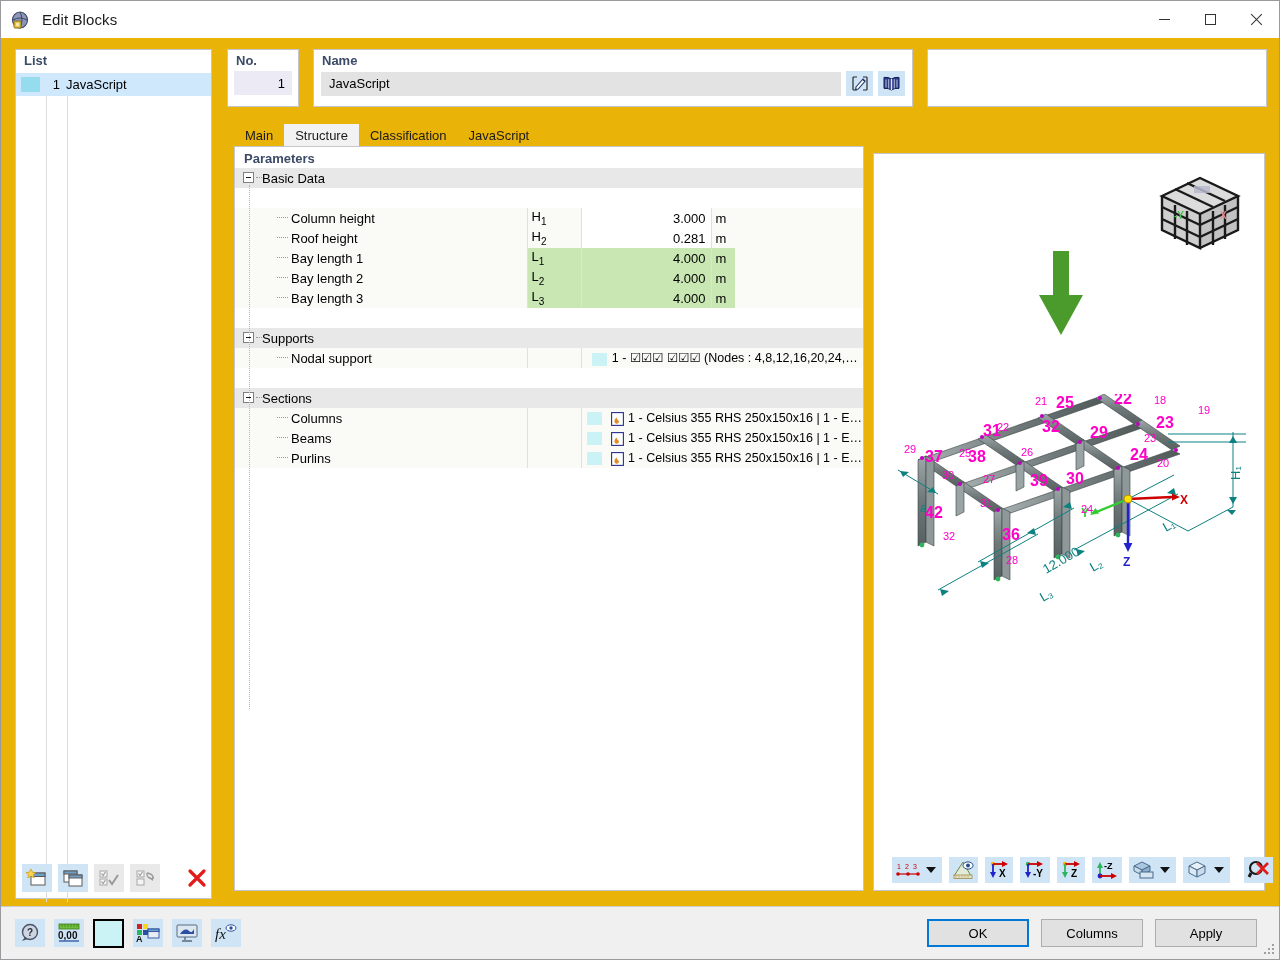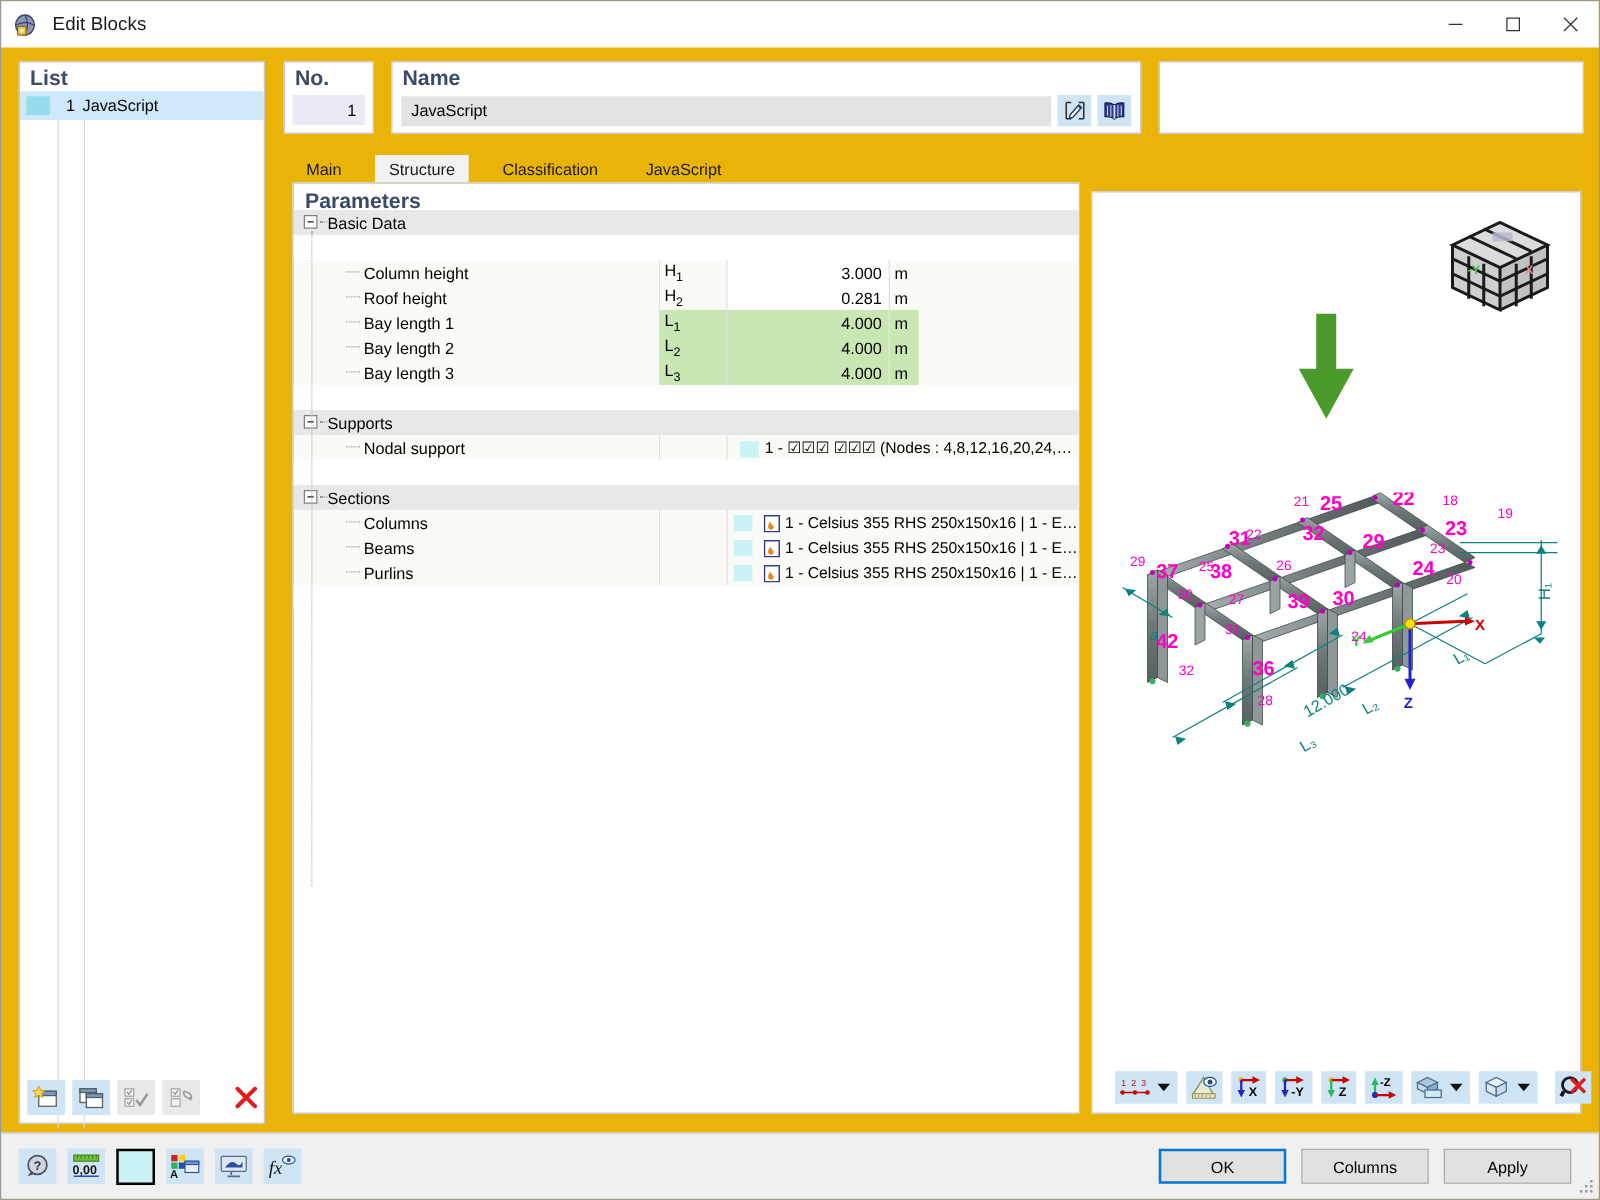--- a/index.html
+++ b/index.html
@@ -38,21 +38,21 @@
   }
   .glyph-min { display:block; width: 11px; height: 1px; background: #333; }
   .glyph-max { display:block; width: 11px; height: 11px; border: 1px solid #333; box-sizing: border-box;}
   .glyph-close { position: relative; width: 13px; height: 13px; }
   .glyph-close:before, .glyph-close:after {
     content:''; position:absolute; left: -1px; top: 6px; width: 15px; height: 1px; background: #333;
   }
   .glyph-close:before { transform: rotate(45deg); }
   .glyph-close:after  { transform: rotate(-45deg); }
   .group-header {
-    font-weight: bold; color: #3b4a66; font-size: 17px;
+    font-weight: bold; color: #3b4a66; font-size: 13px;
   }
 
   
   .list-panel {
     position: absolute; left: 14px; top: 48px; width: 197px; height: 850px;
     background: #ffffff; border: 1px solid #c6c6ca; box-sizing: border-box;
   }
   .list-head { height: 23px; padding: 3px 0 0 8px; box-sizing: border-box; }
   .list-rows { position: relative; }
   .list-row {
@@ -102,21 +102,21 @@
   .icon-btn { width: 27px; height: 25px; background: #cfe4f5; display:flex; align-items:center; justify-content:center; }
 
   .top-right-panel {
     position: absolute; left: 926px; top: 48px; width: 340px; height: 58px;
     background: #ffffff; border: 1px solid #c6c6ca; box-sizing: border-box;
   }
 
   
   .tabstrip {
     position: absolute; left: 233px; top: 123px; width: 1033px; height: 22px;
-    display: flex; align-items: flex-end; gap: 16px;
+    display: flex; align-items: flex-end; gap: 0px;
   }
   .tab {
     height: 22px; padding: 0 11px; display: flex; align-items: center;
     font-size: 13px; color: #1a1a1a; background: transparent;
   }
   .tab.active { background: #f2f2f2; }
 
   
   .params-panel {
     position: absolute; left: 233px; top: 145px; width: 630px; height: 745px;

